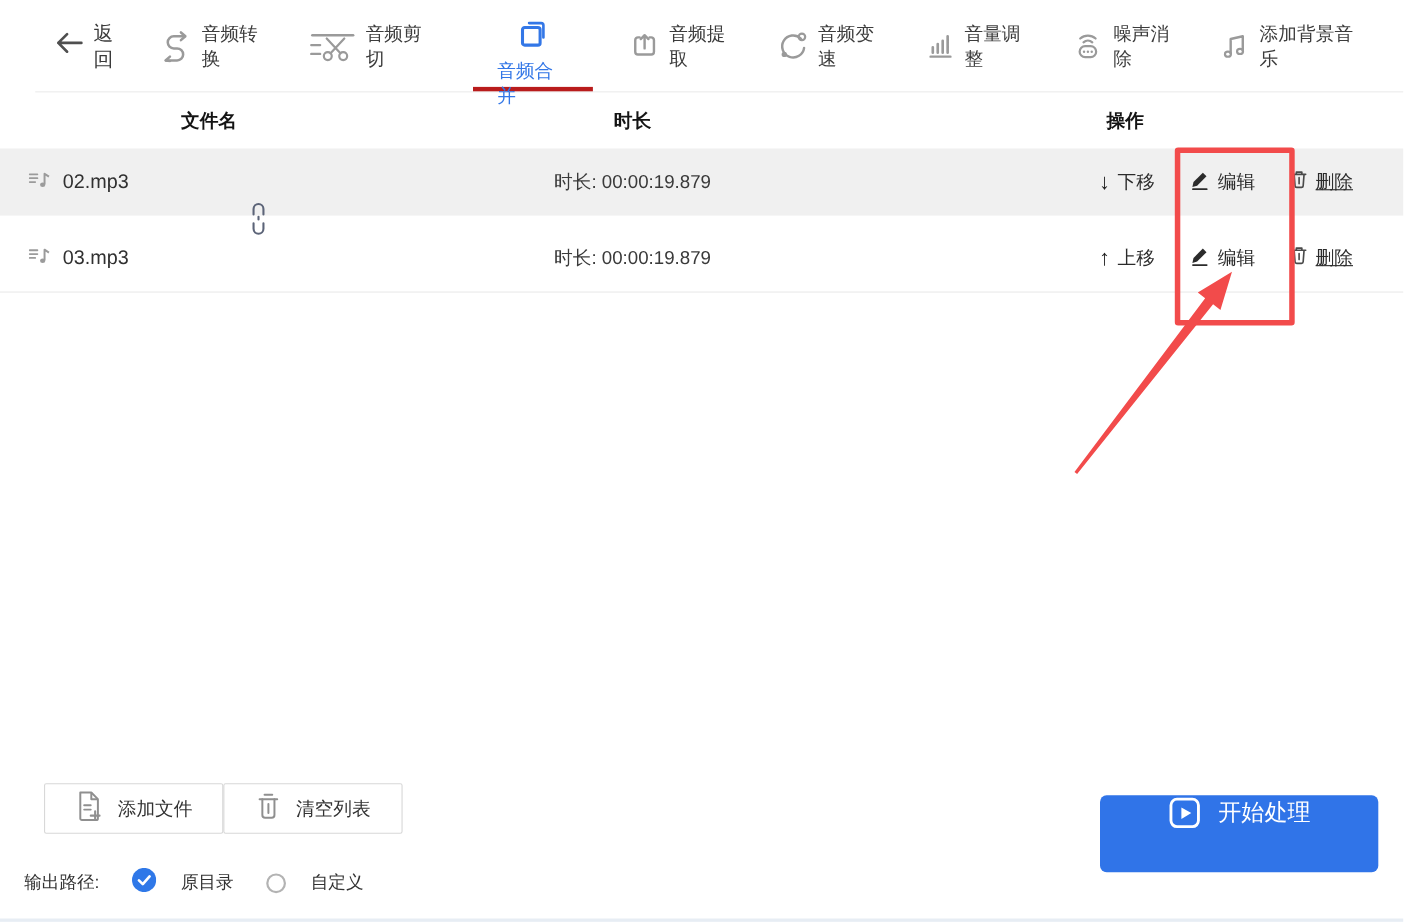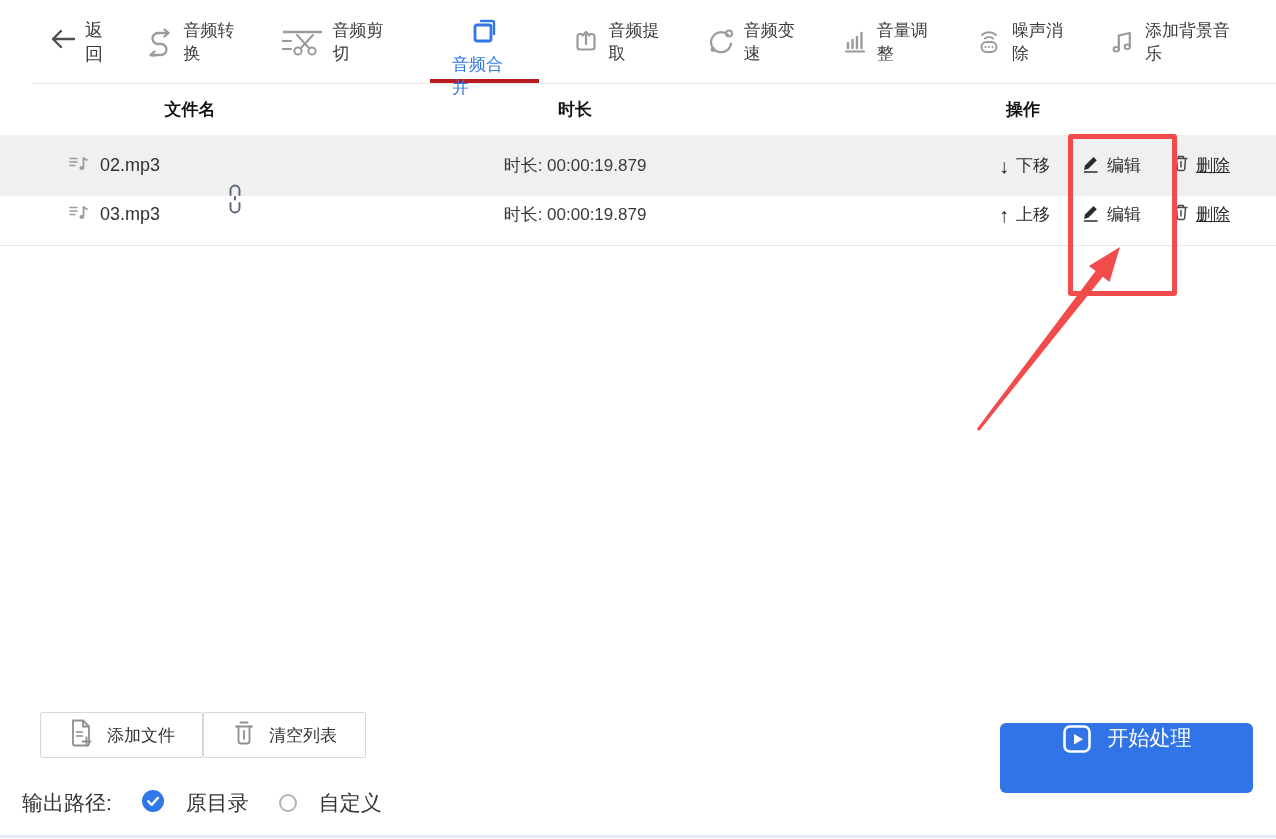--- a/index.html
+++ b/index.html
@@ -15,41 +15,41 @@
   .tab.active{color:#3377e7;padding:16px 22px;border-bottom:4px solid #b91c1c;box-sizing:border-box;flex-direction:column;}
 
   
   .thead{position:absolute;top:84px;left:0;right:0;height:51px;display:grid;
          grid-template-columns:380px 390px 1fr;align-items:center;}
   .thead div{justify-self:center;font-size:17px;font-weight:700;color:#141414;}
   .row{position:absolute;left:0;right:0;height:61px;display:grid;
        grid-template-columns:380px 390px 1fr;align-items:center;}
   .row.alt{background:#f0f0f0;}
   .row.plain{border-bottom:1px solid #e9e9e9;}
-  .cell-name{display:flex;align-items:center;gap:9px;padding-left:69px;font-size:18px;color:#303030;}
+  .cell-name{display:flex;align-items:center;gap:9px;padding-left:26px;font-size:18px;color:#303030;}
   .cell-dur{justify-self:center;font-size:17px;color:#3a3a3a;}
   .cell-actions{display:flex;justify-content:flex-end;align-items:center;gap:32px;padding-right:46px;}
   .action{display:flex;align-items:center;gap:7px;font-size:17px;color:#2b2b2b;cursor:pointer;}
   .arrow-glyph{font-size:20px;color:#1f1f1f;line-height:1;}
   .underlined{text-decoration:underline;}
 
   
   .link-overlay{position:absolute;left:226px;top:179px;width:18px;height:40px;}
   .red-box{position:absolute;left:1068px;top:134px;width:99px;height:152px;
            border:5px solid #f24b4b;border-radius:3px;pointer-events:none;z-index:5;}
   .red-arrow{position:absolute;left:950px;top:232px;width:200px;height:210px;pointer-events:none;z-index:5;}
 
   
   .add-buttons{position:absolute;left:40px;top:712px;display:flex;align-items:center;}
   .outline-btn{width:163px;height:46px;border:1px solid #d8d8d8;border-radius:2px;background:#fff;
                display:flex;align-items:center;justify-content:center;gap:13px;font-size:17px;color:#333;cursor:pointer;}
   .start-btn{position:absolute;left:1000px;top:723px;width:253px;height:70px;background:#3074e8;border:none;
              border-radius:6px;display:flex;align-items:flex-start;justify-content:center;gap:16px;
              color:#fff;font-size:21px;cursor:pointer;}
-  .output-row{position:absolute;left:22px;top:789px;display:flex;align-items:center;font-size:21px;color:#333;}
+  .output-row{position:absolute;left:22px;top:789px;display:flex;align-items:center;font-size:16px;color:#333;}
   .radio-group{display:flex;align-items:center;gap:22px;margin-left:30px;cursor:pointer;}
   .radio-unchecked{width:18px;height:18px;border-radius:50%;border:2px solid #b3b3b3;background:#fff;box-sizing:border-box;}
   .bottom-line{position:absolute;left:0;right:0;bottom:1px;height:3px;background:#e7edf4;}
 </style>
 </head>
 <body>
 
 <div class="app">
 
   <div class="toolbar">
@@ -189,21 +189,21 @@
         <span>
           <svg width="16" height="18" viewBox="0 0 16 18">
               <path d="M2 4.5 H14 M5.5 4.5 V2.5 h5 V4.5 M3.5 4.5 L4.3 15 a1.5 1.5 0 0 0 1.5 1.4 h4.4 a1.5 1.5 0 0 0 1.5 -1.4 L12.5 4.5 M8 7.5 V13" fill="none" stroke="#4a4a4a" stroke-width="1.5" stroke-linecap="round" stroke-linejoin="round"></path>
             </svg>
         </span>
         <span class="underlined">删除</span>
       </span>
     </div>
   </div>
 
-  <div class="row plain" style="top:184px;">
+  <div class="row plain" style="top:204px;">
     <div class="cell-name">
       <span>
         <svg width="22" height="17" viewBox="0 0 22 17">
             <path d="M1 3.5 h7 M1 7 h7 M1 10.5 h5" stroke="#9b9b9b" stroke-width="1.6" stroke-linecap="round"></path>
             <path d="M14.5 12.5 V3 l4 2.6" fill="none" stroke="#9b9b9b" stroke-width="1.8" stroke-linejoin="round"></path>
             <ellipse cx="12.8" cy="13" rx="2.4" ry="2" fill="#9b9b9b"></ellipse>
           </svg>
       </span>
       <span>03.mp3</span>
     </div>

